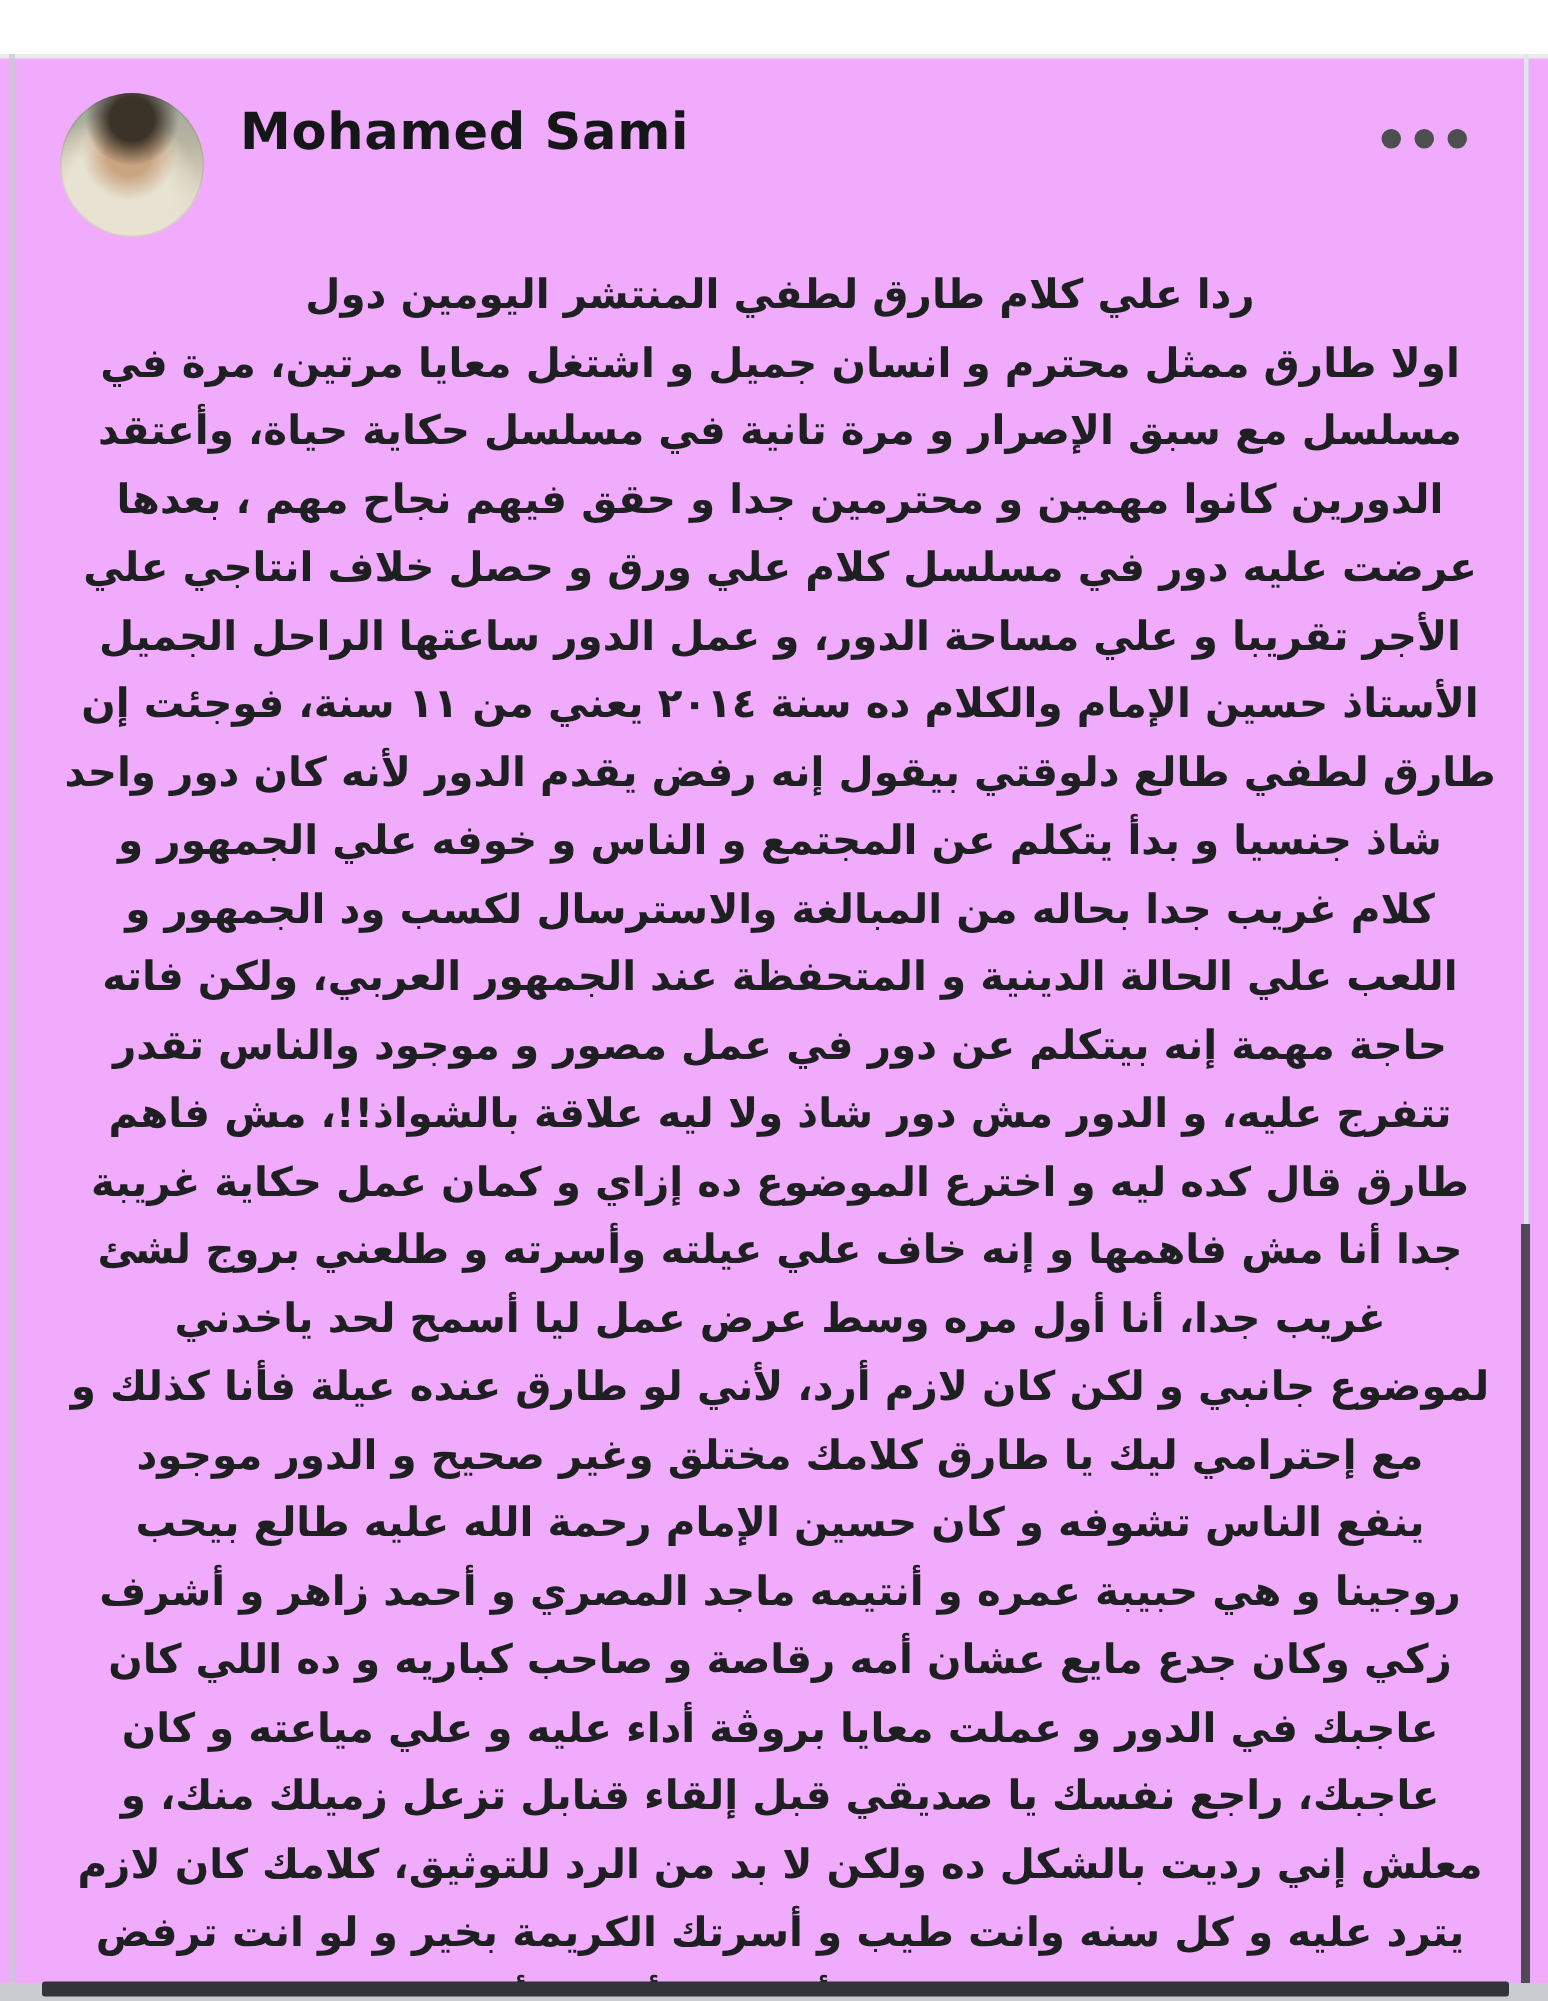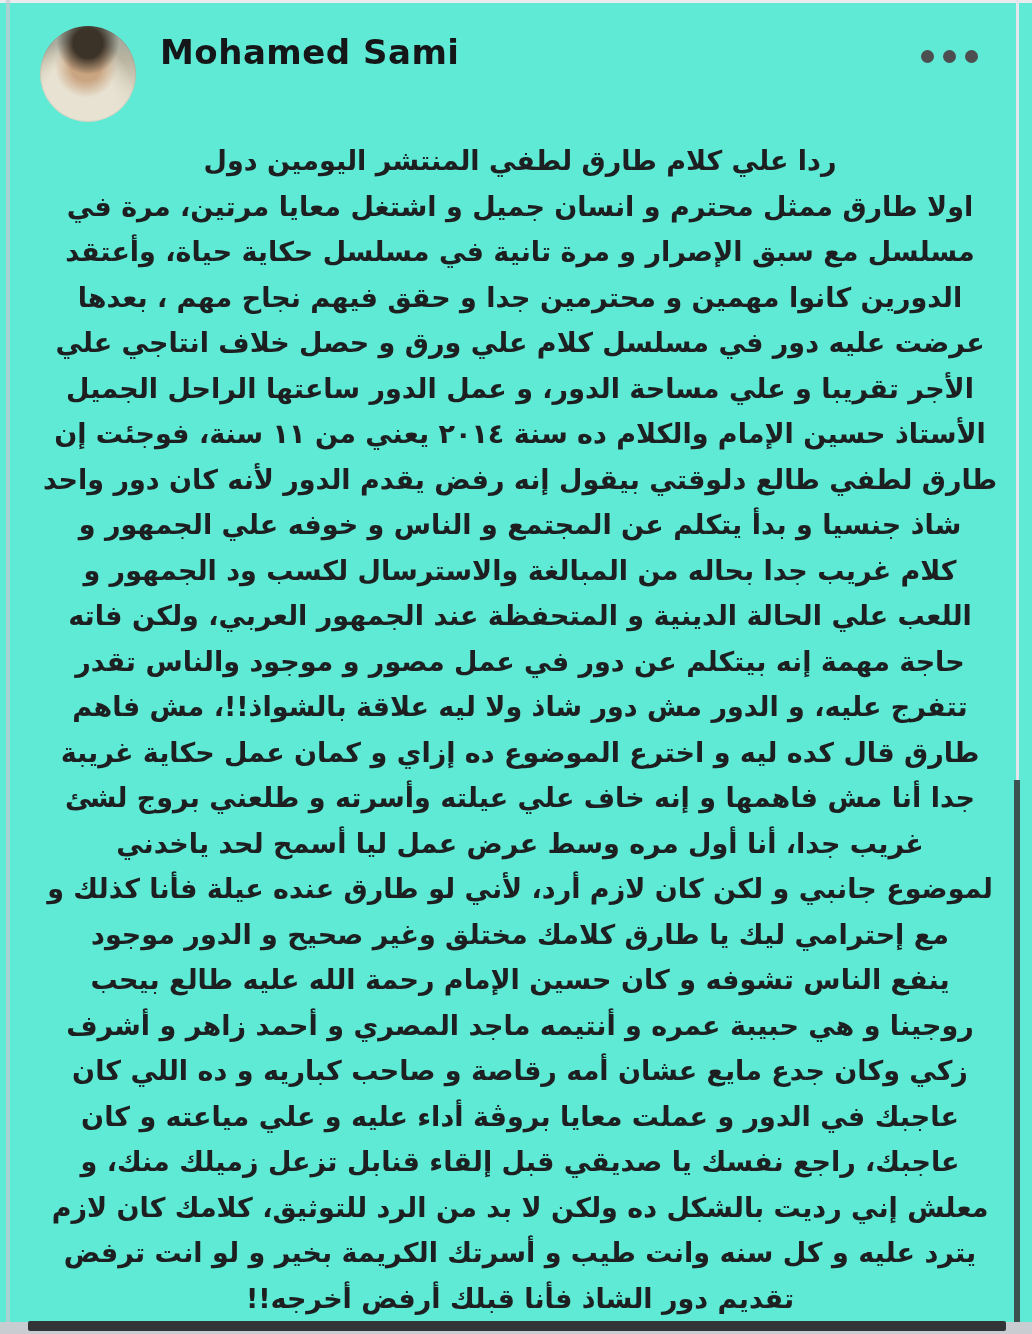--- a/index.html
+++ b/index.html
@@ -5,21 +5,22 @@
   html,body{margin:0;padding:0;}
   body{
     width:1032px;height:1334px;
     background:#ffffff;
     font-family:"DejaVu Sans","Liberation Sans",sans-serif;
     position:relative;
     overflow:hidden;
   }
   .page{
     position:absolute;inset:0;
-    background:#5eead4;
+    background:#f0abfc;
+    margin-top:36px;
   }
   
   .edge{position:absolute;pointer-events:none;}
   .edge-top{top:0;left:0;right:0;height:3px;background:#e9ebee;}
   .edge-left{left:6px;top:0;bottom:0;width:4px;background:#c6cbd1;opacity:.7;}
   .edge-right-light{right:13px;top:0;height:780px;width:3px;background:#e2e5e9;}
   .edge-right-dark{right:12px;top:780px;bottom:8px;width:6px;background:#35373a;opacity:.85;}
   .edge-bottom-strip{left:0;right:0;bottom:0;height:12px;background:#c9cdd2;}
   .edge-bottom-dark{left:28px;right:26px;bottom:3px;height:10px;background:#323437;border-radius:2px;}
 

